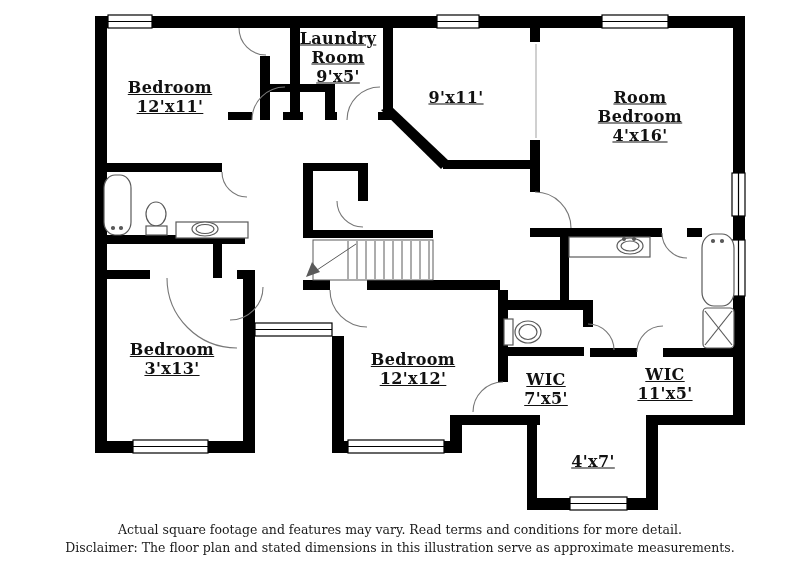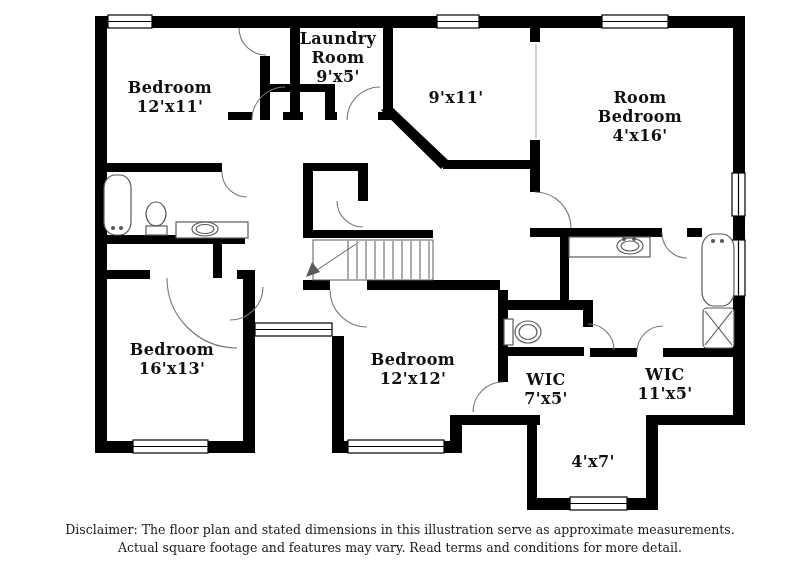--- a/index.html
+++ b/index.html
@@ -1,21 +1,21 @@
 <!DOCTYPE html>
 <html><head>
 <meta charset="utf-8">
 <style>
   html,body{margin:0;padding:0;background:#ffffff;}
   #canvas{position:relative;width:800px;height:582px;background:#ffffff;overflow:hidden;
           font-family:"DejaVu Serif","Liberation Serif",serif;}
   #plan-svg{position:absolute;left:0;top:0;}
   .room-label{position:absolute;transform:translate(-50%,-50%);text-align:center;
               font-weight:bold;font-size:16px;line-height:19px;letter-spacing:.4px;
-              color:#111;white-space:nowrap;}
+              color:#111;white-space:nowrap;text-decoration:underline;}
   .room-label .ln{min-height:0;}
   #disclaimer{position:absolute;left:0;top:521px;width:800px;text-align:center;
               font-size:12.5px;line-height:18px;color:#1a1a1a;}
 </style>
 </head>
 <body>
 
 <div id="canvas">
 
   <svg id="plan-svg" width="800" height="582" viewBox="0 0 800 582">
@@ -201,21 +201,21 @@
   </div>
 
   <div class="room-label" style="left:640px;top:116px">
     <div class="ln">Room</div>
     <div class="ln">Bedroom</div>
     <div class="ln">4'x16'</div>
   </div>
 
   <div class="room-label" style="left:172px;top:359px">
     <div class="ln">Bedroom</div>
-    <div class="ln">16'x13'</div>
+    <div class="ln">3'x13'</div>
   </div>
 
   <div class="room-label" style="left:413px;top:369px">
     <div class="ln">Bedroom</div>
     <div class="ln">12'x12'</div>
   </div>
 
   <div class="room-label" style="left:546px;top:389px">
     <div class="ln">WIC</div>
     <div class="ln">7'x5'</div>
@@ -224,17 +224,17 @@
   <div class="room-label" style="left:665px;top:384px">
     <div class="ln">WIC</div>
     <div class="ln">11'x5'</div>
   </div>
 
   <div class="room-label" style="left:593px;top:461px">
     <div class="ln">4'x7'</div>
   </div>
 
   <div id="disclaimer">
+    <div>Actual square footage and features may vary. Read terms and conditions for more detail.</div>
     <div>Disclaimer: The floor plan and stated dimensions in this illustration serve as approximate measurements.</div>
-    <div>Actual square footage and features may vary. Read terms and conditions for more detail.</div>
   </div>
 
 </div>
 
 </body></html>

